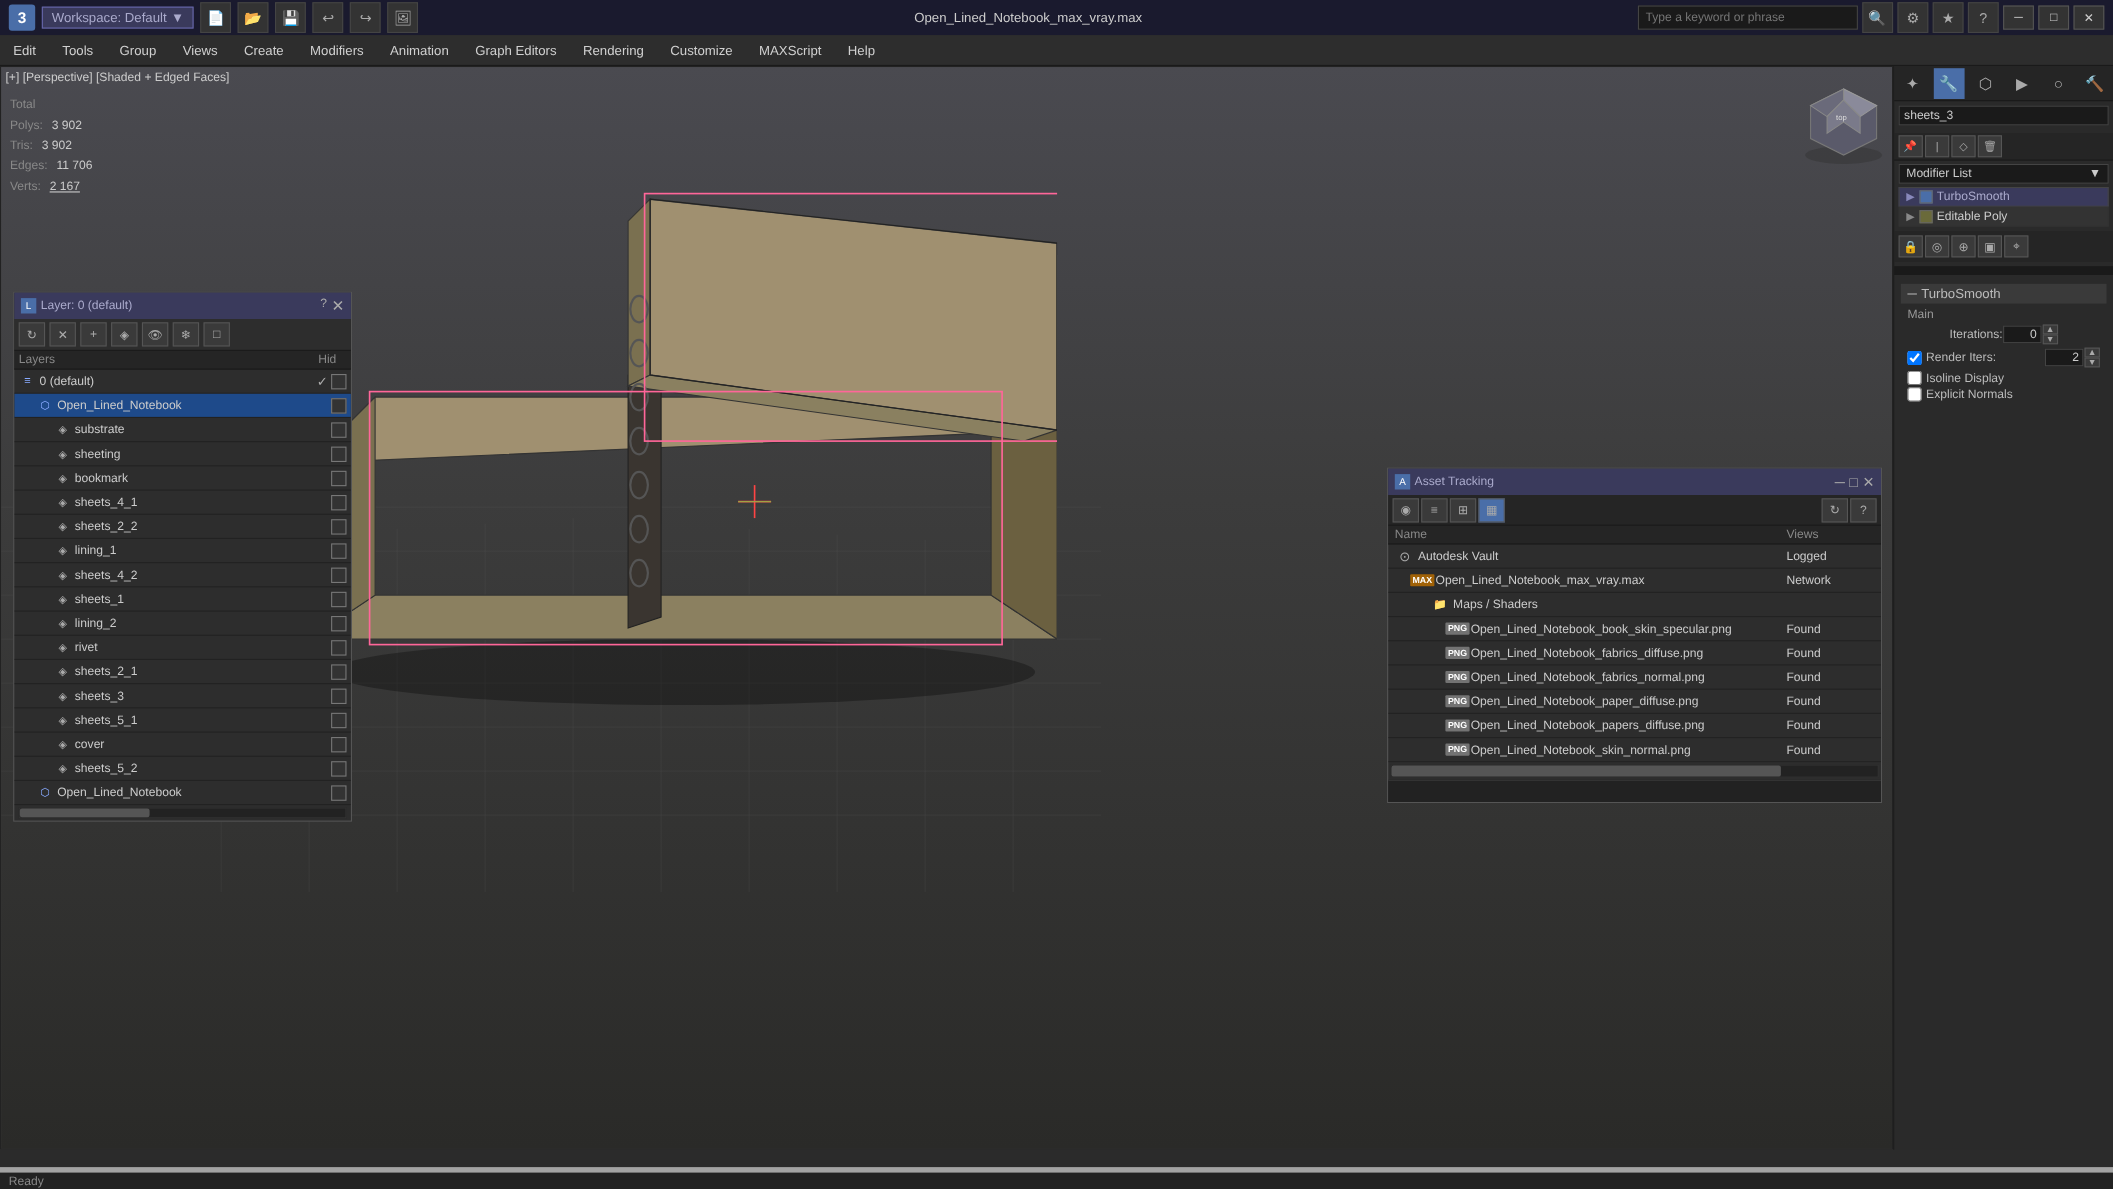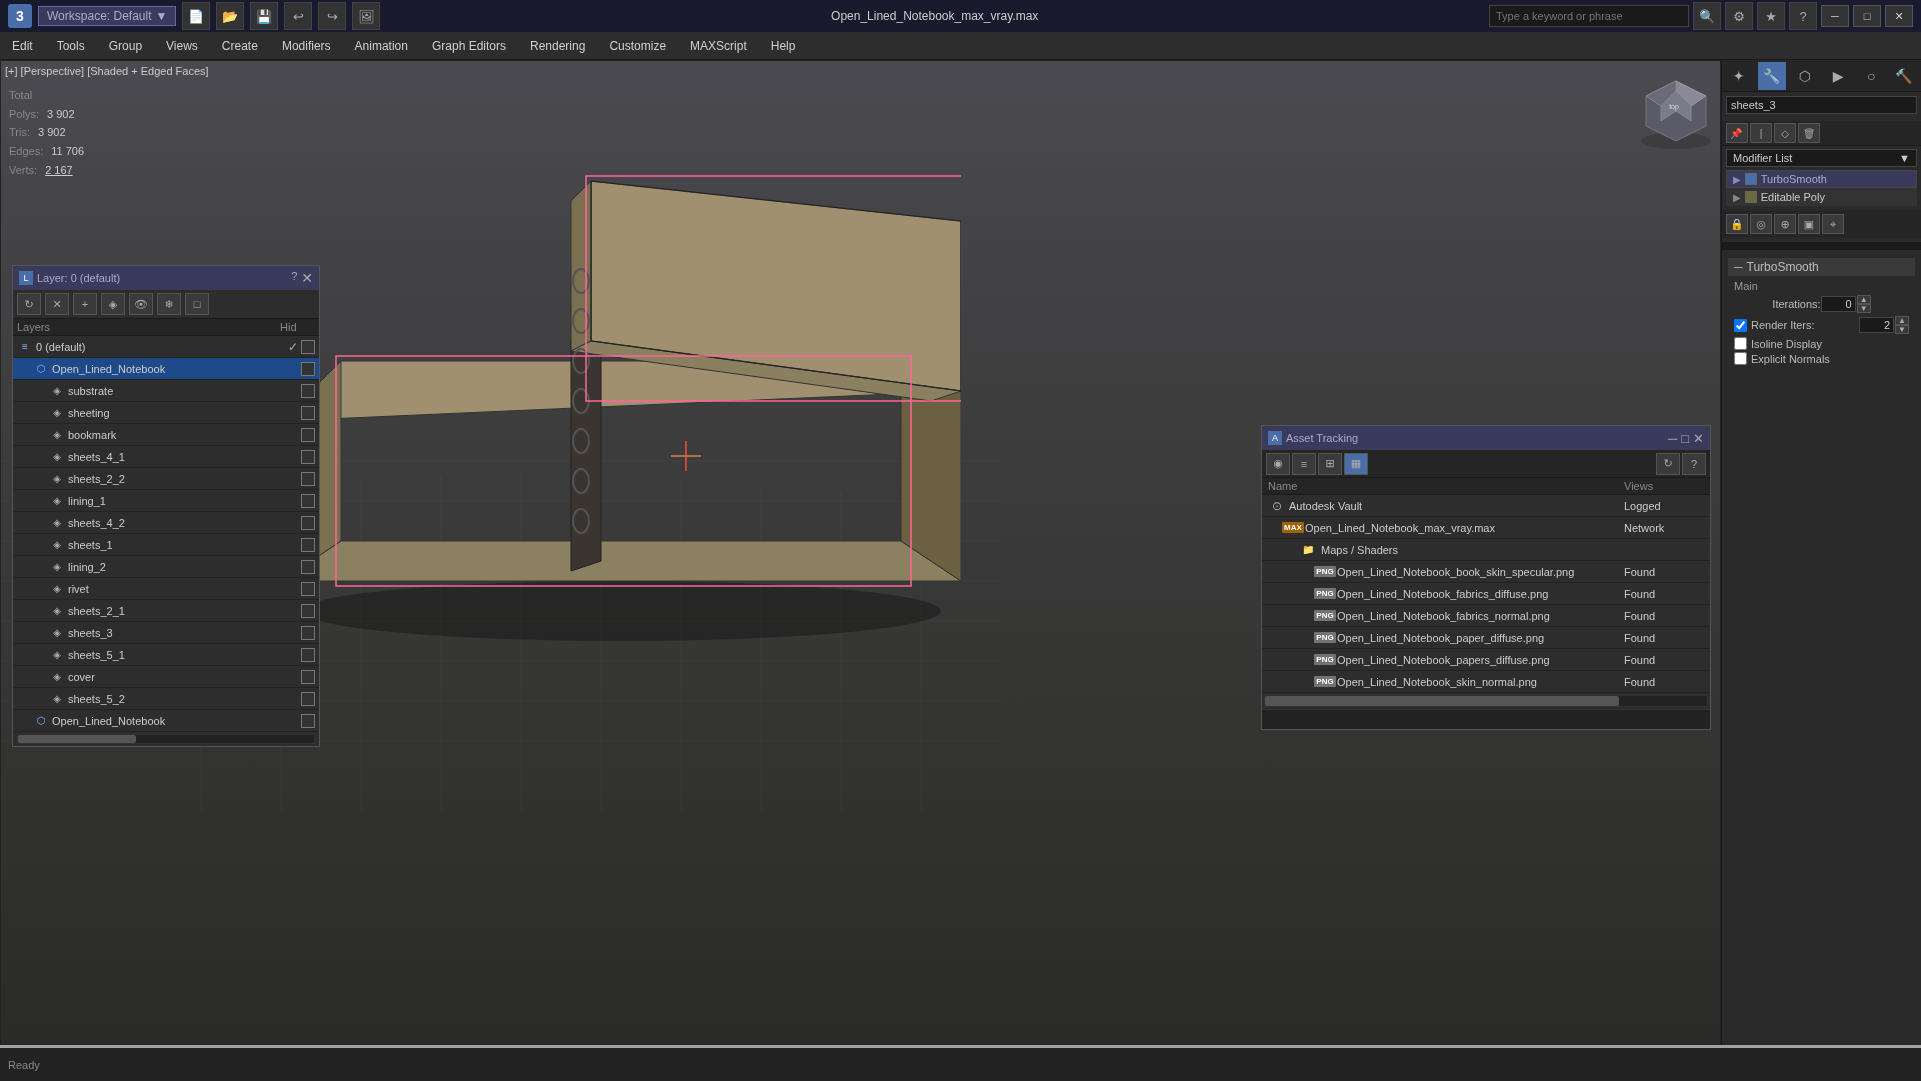--- a/index.html
+++ b/index.html
@@ -49,21 +49,21 @@
       width: 308px; background: #2d2d2d; border: 1px solid #555;
       z-index: 10;
     }
     .panel-titlebar { background: #3a3a5c; display: flex; align-items: center; justify-content: space-between; padding: 2px 6px; height: 24px; }
     .panel-title { color: #aac; font-size: 11px; display: flex; align-items: center; gap: 4px; }
     .panel-close { color: #aaa; cursor: pointer; font-size: 14px; }
     .panel-toolbar { background: #2d2d2d; display: flex; align-items: center; gap: 4px; padding: 3px 4px; border-bottom: 1px solid #1a1a1a; }
     .pt-btn { width: 24px; height: 22px; background: #3a3a3a; border: 1px solid #555; color: #aaa; display: flex; align-items: center; justify-content: center; cursor: pointer; font-size: 11px; }
     .layer-header { display: flex; align-items: center; background: #252525; padding: 2px 4px; border-bottom: 1px solid #1a1a1a; font-size: 11px; color: #888; }
     .layer-col-name { flex: 1; }
-    .layer-col-hid { width: 35px; text-align: left; }
+    .layer-col-hid { width: 35px; text-align: center; }
     .layer-list { overflow-y: auto; max-height: 420px; }
     .layer-item { display: flex; align-items: center; padding: 2px 4px; cursor: pointer; border-bottom: 1px solid #222; height: 22px; }
     .layer-item.selected { background: #1e4a8a; }
     .layer-indent { width: 16px; }
     .layer-icon { width: 16px; height: 16px; display: flex; align-items: center; justify-content: center; font-size: 10px; color: #888; margin-right: 3px; }
     .layer-name { flex: 1; font-size: 11px; color: #ccc; }
     .layer-check { width: 16px; height: 16px; display: flex; align-items: center; justify-content: center; }
     .layer-box { width: 14px; height: 14px; border: 1px solid #777; background: #333; cursor: pointer; }
 
     
@@ -85,21 +85,21 @@
     .asset-item { display: flex; align-items: center; padding: 2px 6px; border-bottom: 1px solid #222; height: 22px; cursor: pointer; }
     .asset-indent { width: 16px; }
     .asset-icon { width: 18px; height: 16px; display: flex; align-items: center; justify-content: center; margin-right: 3px; font-size: 10px; }
     .asset-name { flex: 1; font-size: 11px; color: #ccc; }
     .asset-status { width: 80px; font-size: 11px; color: #ccc; }
     .png-icon { background: #737373; color: white; font-size: 8px; padding: 1px 2px; border-radius: 1px; font-weight: bold; }
     .max-icon { background: #a16207; color: white; font-size: 8px; padding: 1px 2px; border-radius: 1px; font-weight: bold; }
     .vault-icon { color: #aaa; font-size: 12px; }
 
     
-    .status-bar { position: absolute; bottom: 0; left: 0; right: 0; height: 36px; background: #222; display: flex; align-items: center; padding: 0 8px; font-size: 11px; color: #888; border-top: 3px solid #a3a3a3; }
+    .status-bar { position: absolute; bottom: 0; left: 0; right: 0; height: 20px; background: #222; display: flex; align-items: center; padding: 0 8px; font-size: 11px; color: #888; border-top: 5px solid #a3a3a3; }
   </style>
 </head>
 <body>
 
 <div class="title-bar">
   <div class="title-bar-left">
     <div style="width:24px;height:24px;background:#4a6ea8;border-radius:3px;display:flex;align-items:center;justify-content:center;color:white;font-weight:bold;font-size:14px;">3</div>
     <div class="workspace-btn">
       <span>Workspace: Default</span>
       <span>▼</span>

